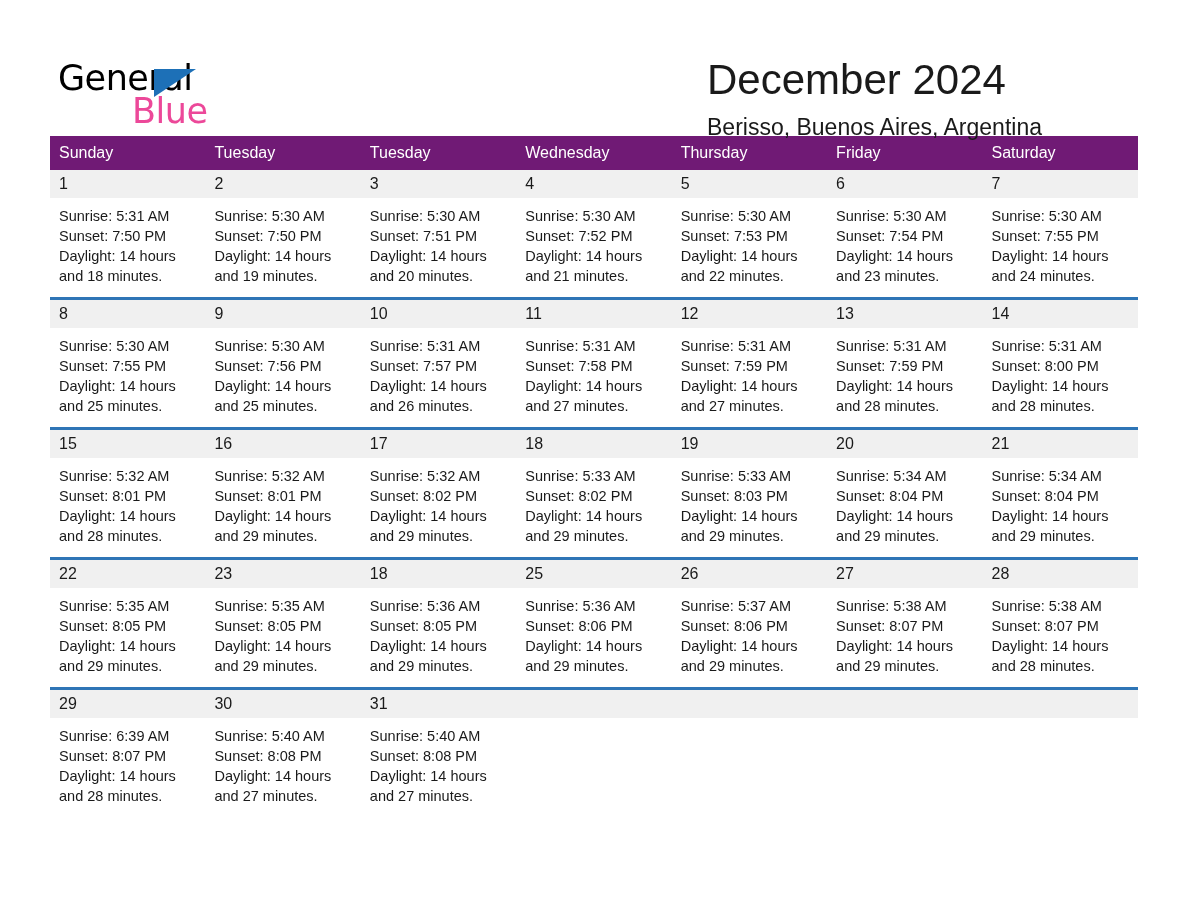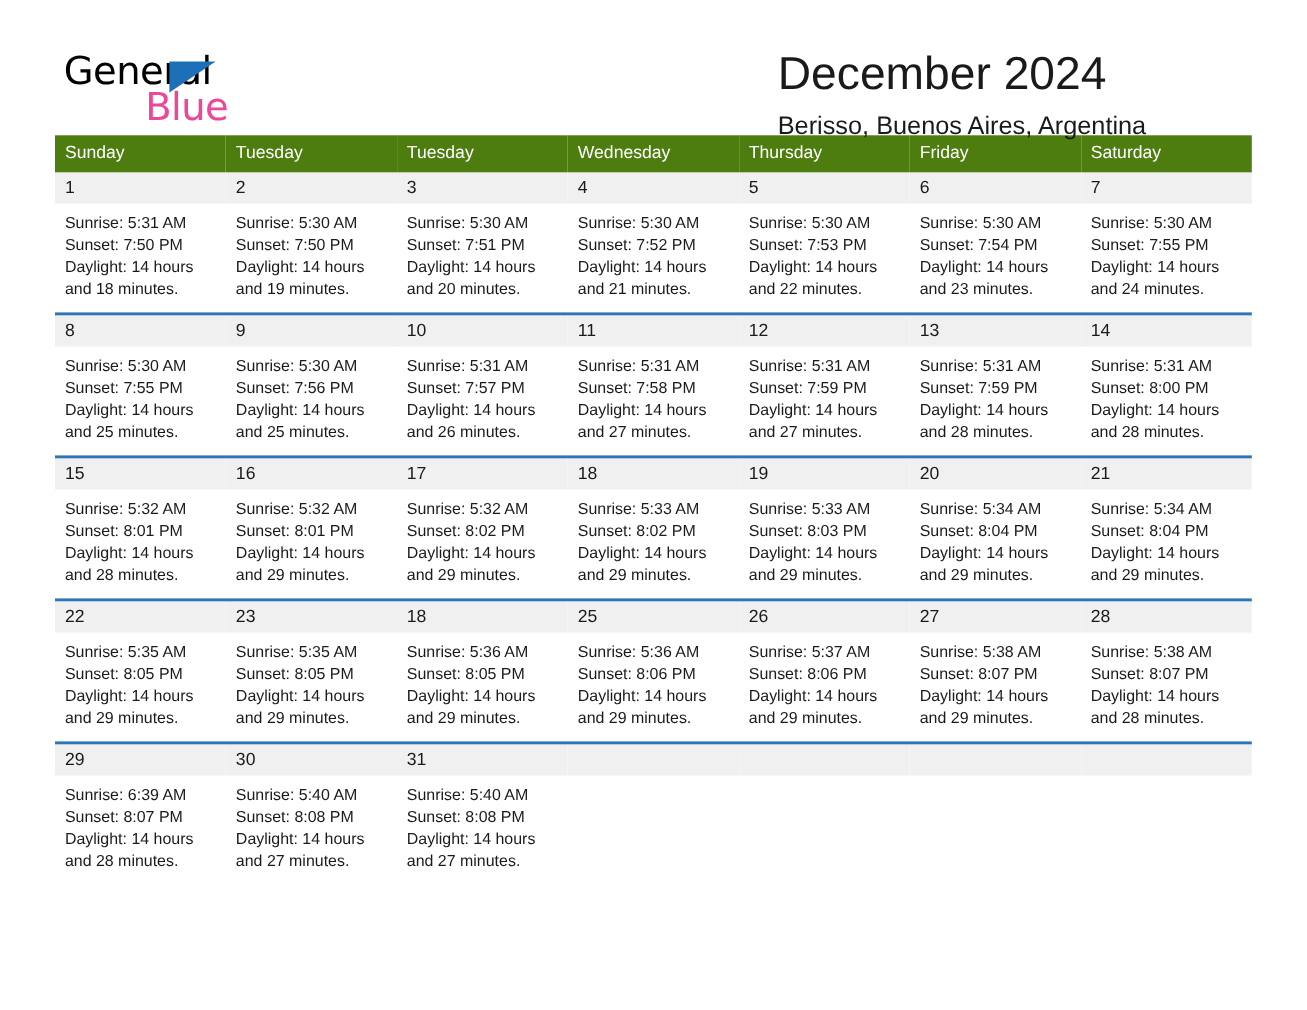--- a/index.html
+++ b/index.html
@@ -13,21 +13,21 @@
     height: 918px;
     font-family: "Liberation Sans", sans-serif;
     color: #1a1a1a;
     overflow: hidden;
   }
   .page {
     position: relative;
     width: 1092px;
     height: 918px;
     box-sizing: border-box;
-    padding: 4px 50px;
+    padding: 17px 50px;
     border-radius: 19px;
   }
 
   
   .header {
     position: relative;
     height: 112px;
   }
   .brand {
     position: absolute;
@@ -94,21 +94,21 @@
   
   .calendar {
     margin-top: 7px;
     width: 1088px;
     border-collapse: collapse;
     table-layout: fixed;
   }
   .calendar col { width: 155.43px; }
 
   thead th {
-    background: #4d7c0f;
+    background: #701a75;
     color: #ffffff;
     font-size: 16px;
     font-weight: 400;
     text-align: left;
     padding: 8px 0 8px 9px;
     height: 17px;
     border: none;
   }
 
   tbody tr.week-sep td {

